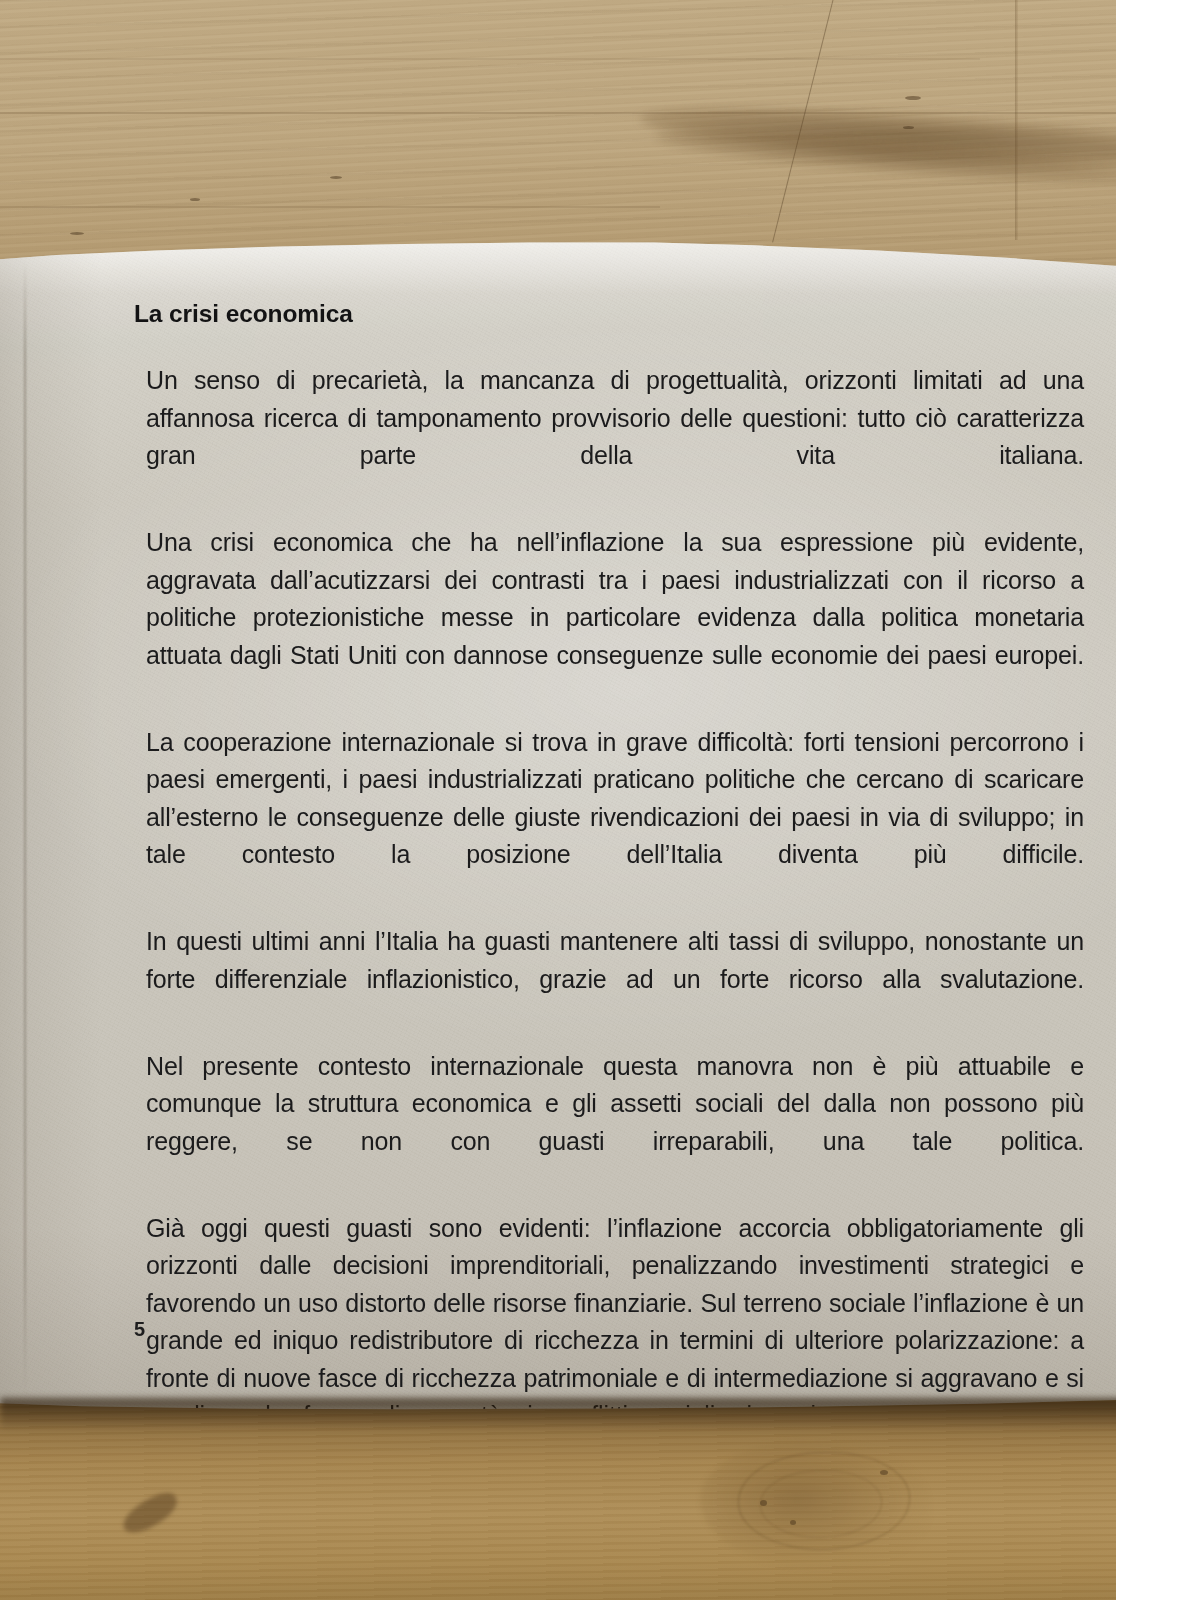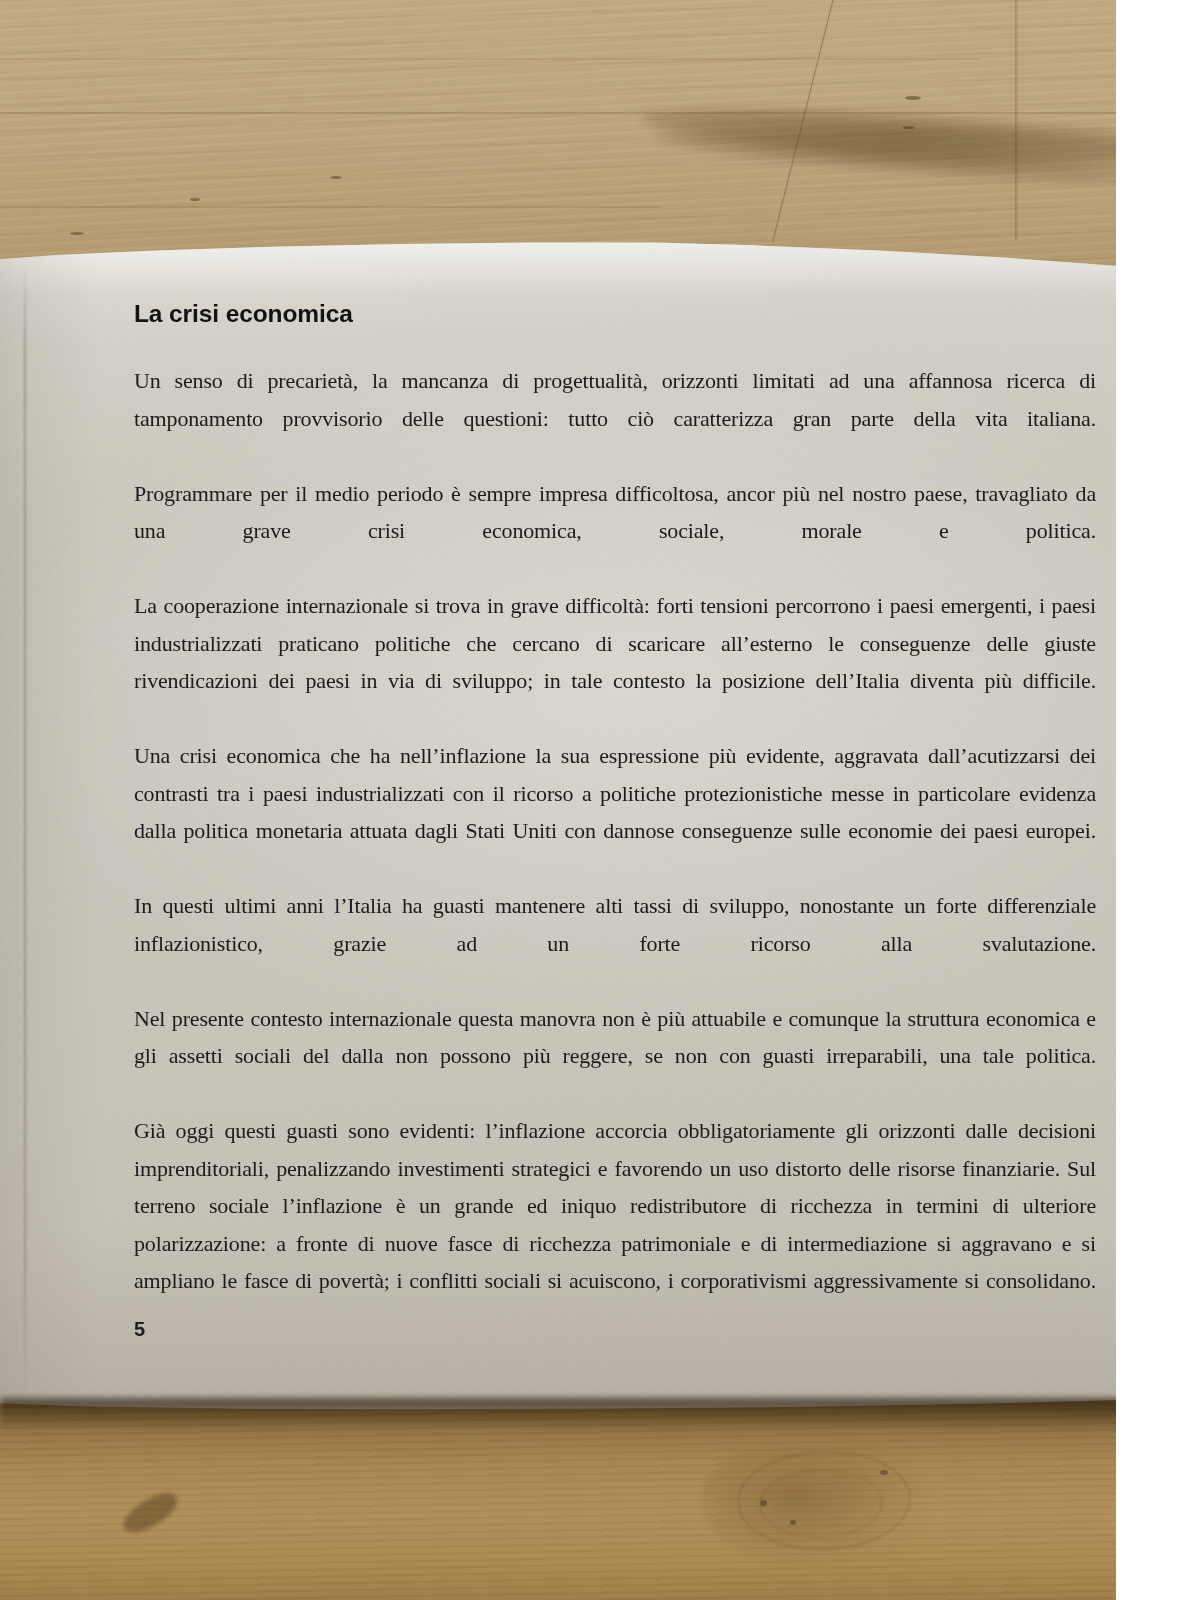--- a/index.html
+++ b/index.html
@@ -303,31 +303,30 @@
 
   .section-title {
     font-size: 24.5px;
     font-weight: bold;
     letter-spacing: -0.1px;
     margin: 0 0 34px 0;
     color: #131314;
   }
 
   .para {
-    margin: 0;
-    font-size: 22px;
+    margin: 12px;
+    font-size: 25px;
     line-height: 37.5px;
     letter-spacing: -0.15px;
     word-spacing: 0.4px;
     text-align: justify;
     text-justify: inter-word;
     color: #1b1b1c;
     -webkit-hyphens: none;
     hyphens: none;
-    font-family: Liberation Serif, serif;
   }
   
   .para:after {
     content: "";
     display: inline-block;
     width: 100%;
   }
 
   .page-number {
     position: absolute;
@@ -381,23 +380,22 @@
     <div class="page-texture"></div>
     <div class="top-edge-light"></div>
     <div class="gutter-shade"></div>
     <div class="gutter-crease"></div>
     <div class="bottom-shade"></div>
 
     <div class="text-block print">
       <h2 class="section-title">La crisi economica</h2>
 
       <p class="para">Un senso di precarietà, la mancanza di progettualità, orizzonti limitati ad una affannosa ricerca di tamponamento provvisorio delle questioni: tutto ciò caratterizza gran parte della vita italiana.</p>
-      <p class="para">Programmare per il medio periodo è sempre impresa difficoltosa, ancor più nel nostro paese, travagliato da una grave crisi economica, sociale, morale e politica.</p>
+      <p class="para">Una crisi economica che ha nell’inflazione la sua espressione più evidente, aggravata dall’acutizzarsi dei contrasti tra i paesi industrializzati con il ricorso a politiche protezionistiche messe in particolare evidenza dalla politica monetaria attuata dagli Stati Uniti con dannose conseguenze sulle economie dei paesi europei.</p>
       <p class="para">La cooperazione internazionale si trova in grave difficoltà: forti tensioni percorrono i paesi emergenti, i paesi industrializzati praticano politiche che cercano di scaricare all’esterno le conseguenze delle giuste rivendicazioni dei paesi in via di sviluppo; in tale contesto la posizione dell’Italia diventa più difficile.</p>
-      <p class="para">Una crisi economica che ha nell’inflazione la sua espressione più evidente, aggravata dall’acutizzarsi dei contrasti tra i paesi industrializzati con il ricorso a politiche protezionistiche messe in particolare evidenza dalla politica monetaria attuata dagli Stati Uniti con dannose conseguenze sulle economie dei paesi europei.</p>
       <p class="para">In questi ultimi anni l’Italia ha guasti mantenere alti tassi di sviluppo, nonostante un forte differenziale inflazionistico, grazie ad un forte ricorso alla svalutazione.</p>
       <p class="para">Nel presente contesto internazionale questa manovra non è più attuabile e comunque la struttura economica e gli assetti sociali del dalla non possono più reggere, se non con guasti irreparabili, una tale politica.</p>
       <p class="para">Già oggi questi guasti sono evidenti: l’inflazione accorcia obbligatoriamente gli orizzonti dalle decisioni imprenditoriali, penalizzando investimenti strategici e favorendo un uso distorto delle risorse finanziarie. Sul terreno sociale l’inflazione è un grande ed iniquo redistributore di ricchezza in termini di ulteriore polarizzazione: a fronte di nuove fasce di ricchezza patrimoniale e di intermediazione si aggravano e si ampliano le fasce di povertà; i conflitti sociali si acuiscono, i corporativismi aggressivamente si consolidano.</p>
 
     </div>
 
     <div class="page-number">5</div>
   </div>
 
   <div class="page-shadow-bottom"></div>

